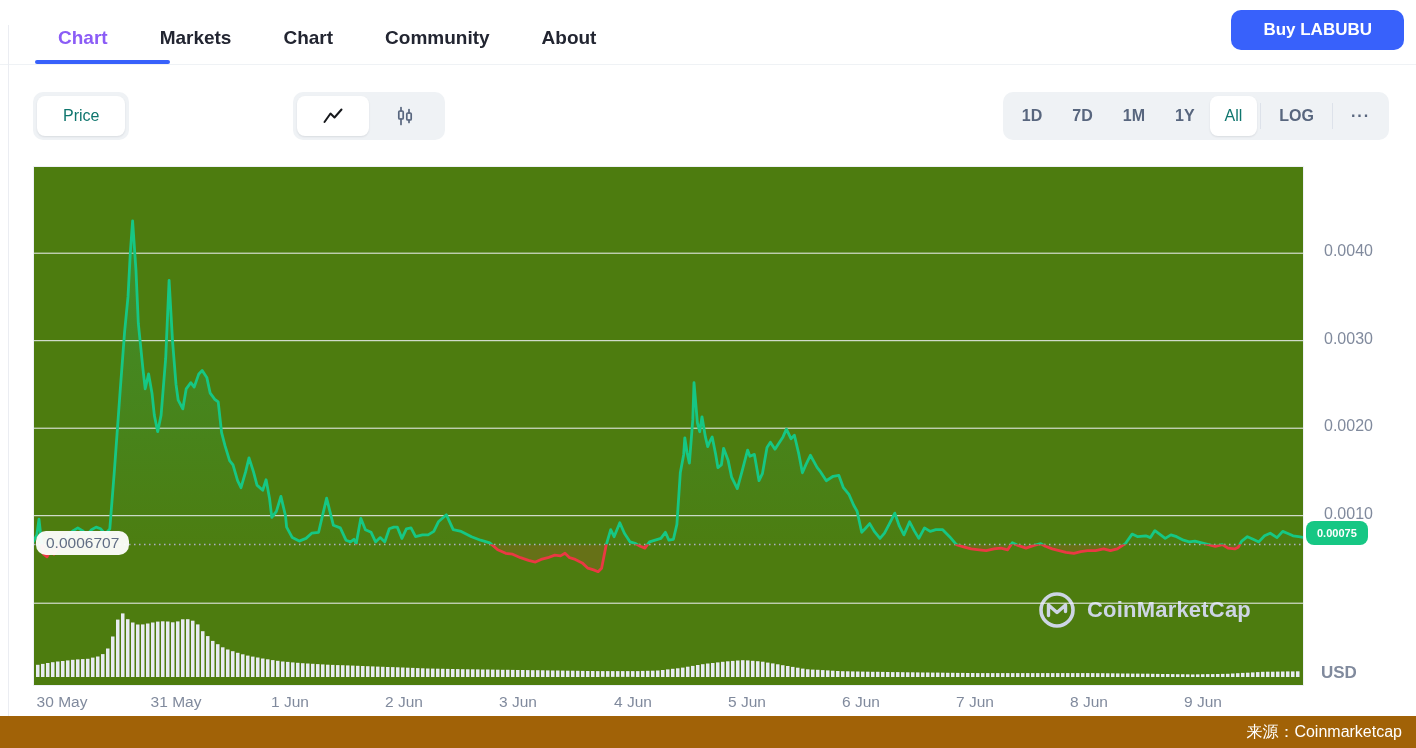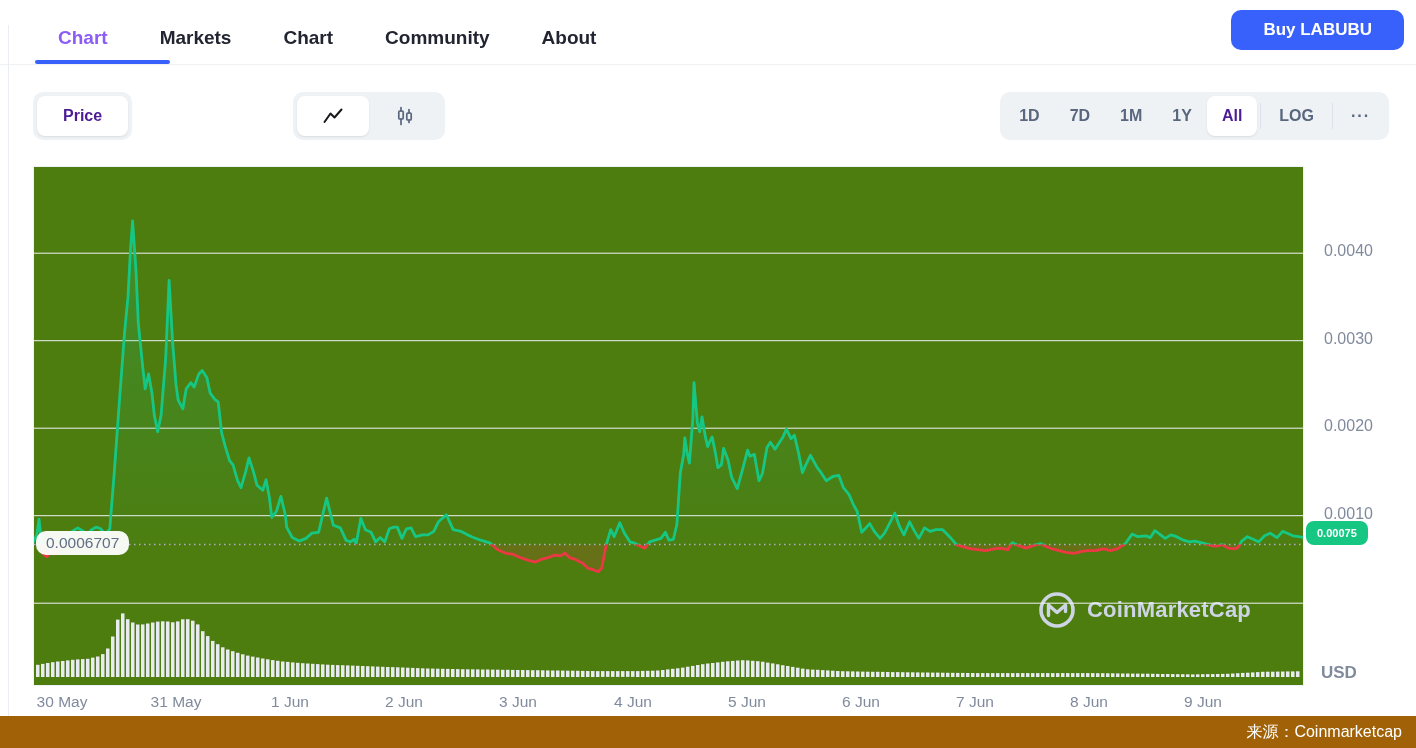--- a/index.html
+++ b/index.html
@@ -15,21 +15,21 @@
   .nav-tab{font-size:19px;font-weight:600;color:#222531;background:none;border:none;padding:0;cursor:pointer;font-family:inherit;white-space:nowrap;}
   .nav-tab.active{color:#8b5cf6;}
   #nav-underline{left:35px;top:60px;width:135px;height:4px;border-radius:3px;background:#3861fb;}
   #buy-button{right:12px;top:10px;height:40px;min-width:158px;background:#3861fb;color:#fff;border:none;border-radius:10px;
     font-size:17px;font-weight:700;font-family:inherit;cursor:pointer;padding:0 32px;}
 
   
   .seg{display:inline-flex;align-items:center;background:#eff2f5;border-radius:10px;padding:4px;height:48px;box-sizing:border-box;}
   .seg-btn{border:none;background:transparent;color:#58667e;font-weight:600;font-size:16px;font-family:inherit;
     height:40px;border-radius:8px;padding:0 26px;cursor:pointer;display:inline-flex;align-items:center;justify-content:center;white-space:nowrap;}
-  .seg-btn.selected{background:#fff;color:#4c1d95;font-weight:700;box-shadow:0 1px 2px rgba(20,30,50,.10);}
+  .seg-btn.selected{background:#fff;color:#0f766e;font-weight:400;box-shadow:0 1px 2px rgba(20,30,50,.10);}
   #metric-toggle{left:33px;top:92px;}
   #chart-type-toggle{left:293px;top:92px;}
   #chart-type-toggle .seg-btn{padding:0;width:72px;}
   #range-toggle{right:27px;top:92px;}
   #range-toggle .seg-btn{padding:0 15px;}
   .seg-divider{width:1px;height:26px;background:#dde2ea;margin:0 3px;}
   .more-btn{letter-spacing:1px;font-weight:700;}
 
   
   #plot-box{left:33px;top:166px;width:1271px;height:520px;border:1px solid #eef1f6;box-sizing:border-box;background:#4d7c0f;}

